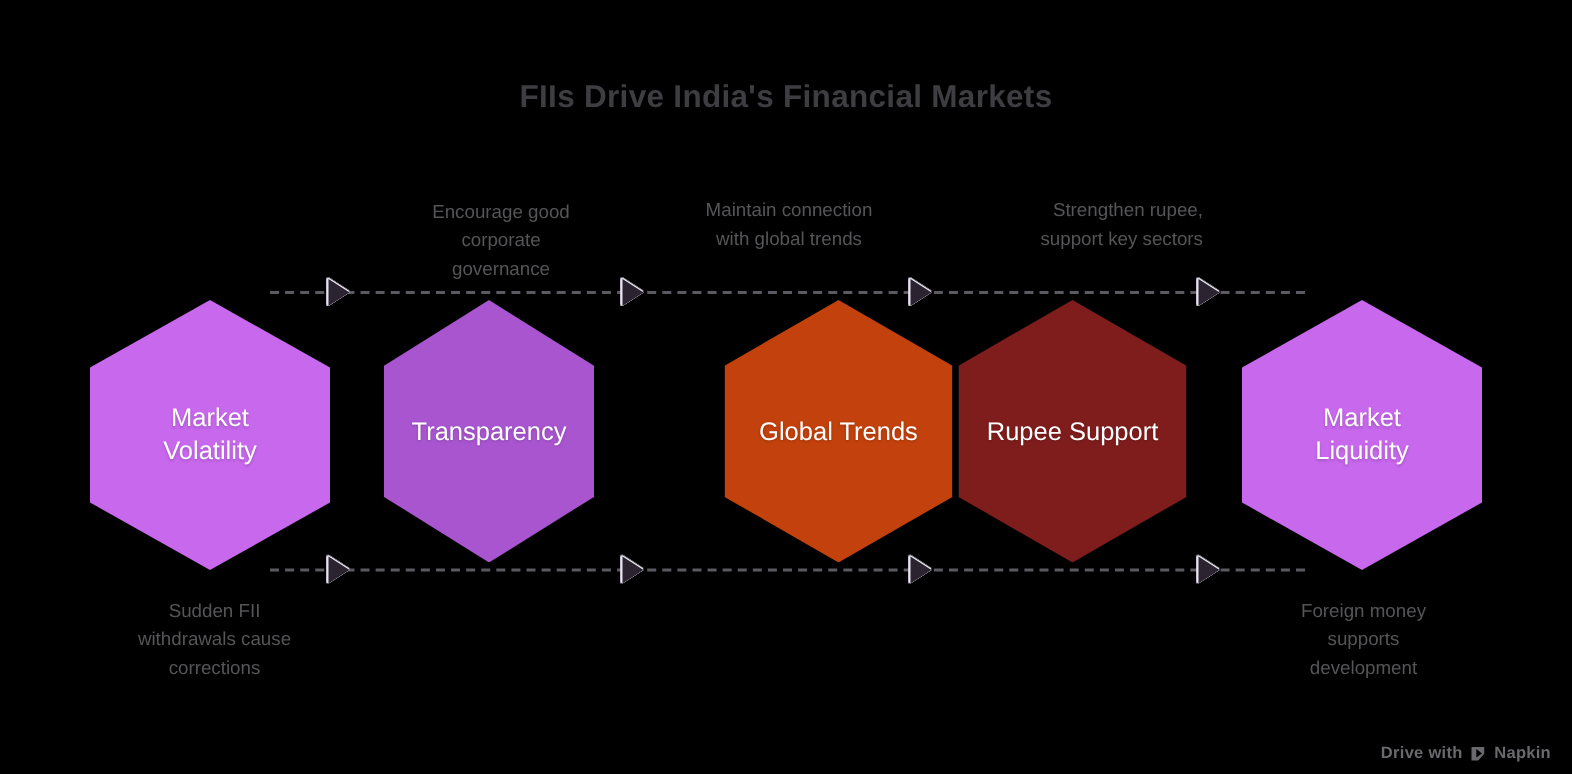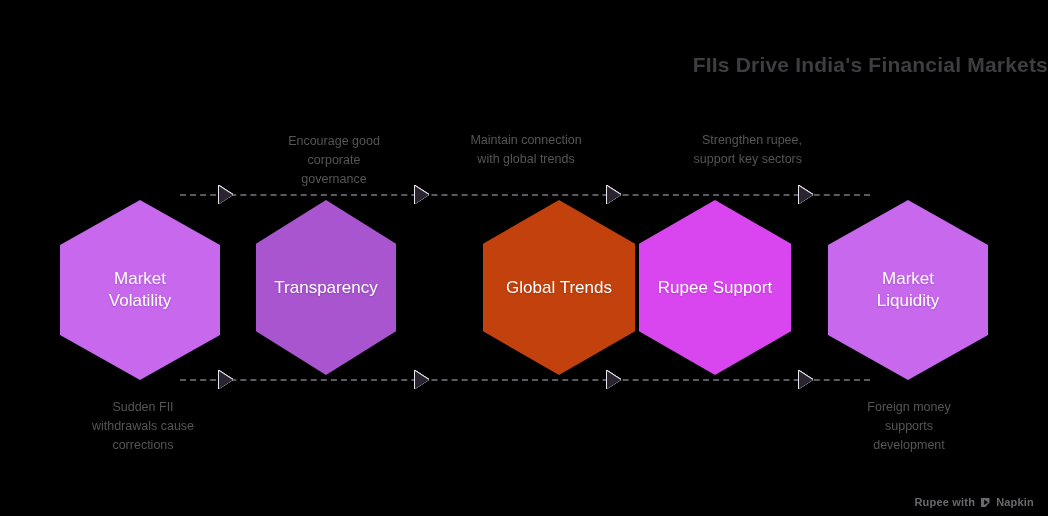--- a/index.html
+++ b/index.html
@@ -116,21 +116,21 @@
     height: 11px;
     position: relative;
   }
   .watermark .nap-logo svg { display: block; }
 </style>
 </head>
 <body style="background: rgb(0, 0, 0);">
 
 <div id="canvas" style="background: rgb(0, 0, 0);">
 
-  <div class="title" style="color: rgb(62, 62, 66); text-align: right;">FIIs Drive India's Financial Markets</div>
+  <div class="title" style="color: rgb(62, 62, 66);">FIIs Drive India's Financial Markets</div>
 
   <div id="captions-top">
       <div class="caption caption-top" style="left: 254px; top: 132px; width: 160px;">Encourage good
 corporate
 governance</div>
       <div class="caption caption-top" style="left: 442px; top: 131px; width: 168px;">Maintain connection
 with global trends</div>
       <div class="caption caption-top" style="left: 634px; top: 131px; width: 168px; text-align: right;">Strengthen rupee,
 support key sectors</div>
     </div>
@@ -147,21 +147,21 @@
       <div class="hex" style="left: 60px; top: 200px; width: 160px; height: 180px; background: rgb(199, 104, 237);">
         <div class="hex-label" style="font-size: 17px;">Market
 Volatility</div>
       </div>
       <div class="hex" style="left: 256px; top: 200px; width: 140px; height: 175px; background: rgb(168, 85, 207);">
         <div class="hex-label" style="font-size: 17px;">Transparency</div>
       </div>
       <div class="hex" style="left: 447px; top: 200px; width: 152px; height: 175px; background: #c2410c; margin-left: 36px;">
         <div class="hex-label" style="font-size: 17px;">Global Trends</div>
       </div>
-      <div class="hex" style="left: 639px; top: 200px; width: 152px; height: 175px; background: #d946ef;">
+      <div class="hex" style="left: 639px; top: 200px; width: 152px; height: 175px; background: #7f1d1d;">
         <div class="hex-label" style="font-size: 17px;">Rupee Support</div>
       </div>
       <div class="hex" style="left: 828px; top: 200px; width: 160px; height: 180px; background: rgb(199, 104, 237);">
         <div class="hex-label" style="font-size: 17px;">Market
 Liquidity</div>
       </div>
     </div>
 
   <div id="conn-bottom" class="conn-row" style="left: 0px; top: 370px; width: 1048px;">
       <div class="dash-seg" style="left: 180px; width: 690px; border-top-color: rgb(90, 90, 96);"></div>
@@ -174,21 +174,21 @@
   <div id="captions-bottom">
       <div class="caption caption-bottom" style="left: 62px; top: 398px; width: 162px;">Sudden FII
 withdrawals cause
 corrections</div>
       <div class="caption caption-bottom" style="left: 828px; top: 398px; width: 162px;">Foreign money
 supports
 development</div>
     </div>
 
   <div class="watermark">
-    <span style="color: rgb(106, 106, 110);">Rupee with</span>
+    <span style="color: rgb(106, 106, 110);">Drive with</span>
     <span class="nap-logo" style="color: rgb(106, 106, 110);">
       <svg width="11" height="11" viewBox="0 0 11 11" aria-hidden="true">
         <path d="M1 1 L9.5 1 L9.5 5.5 L5.5 10 L1 10 Z" fill="#6a6a6e"></path>
         <path d="M4.2 2.4 L8.0 5.4 L4.2 8.0 Z" fill="#000000"></path>
       </svg>
     </span>
     <span style="color: rgb(106, 106, 110);">Napkin</span>
   </div>
 
 </div>

